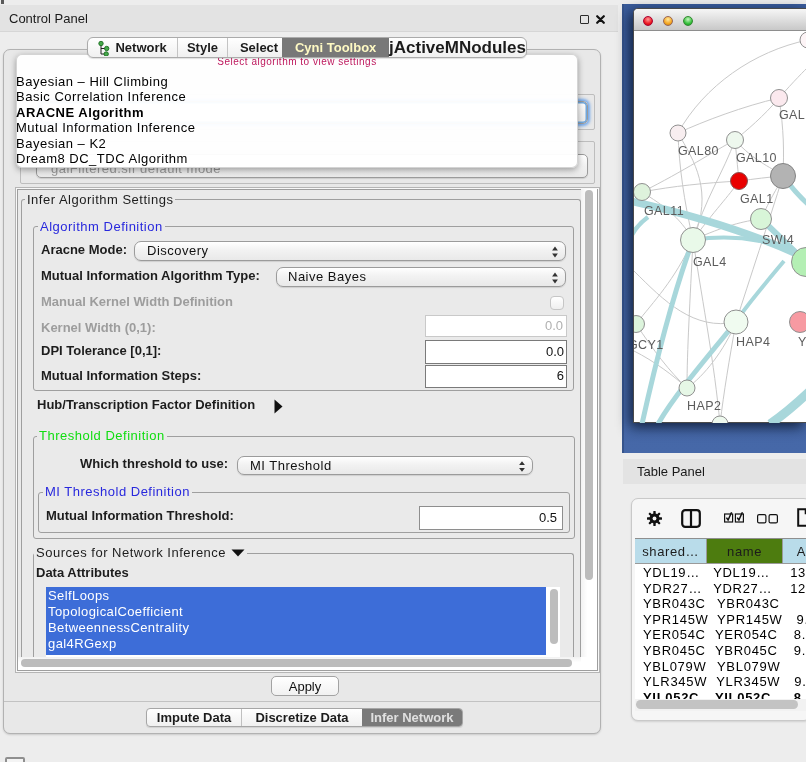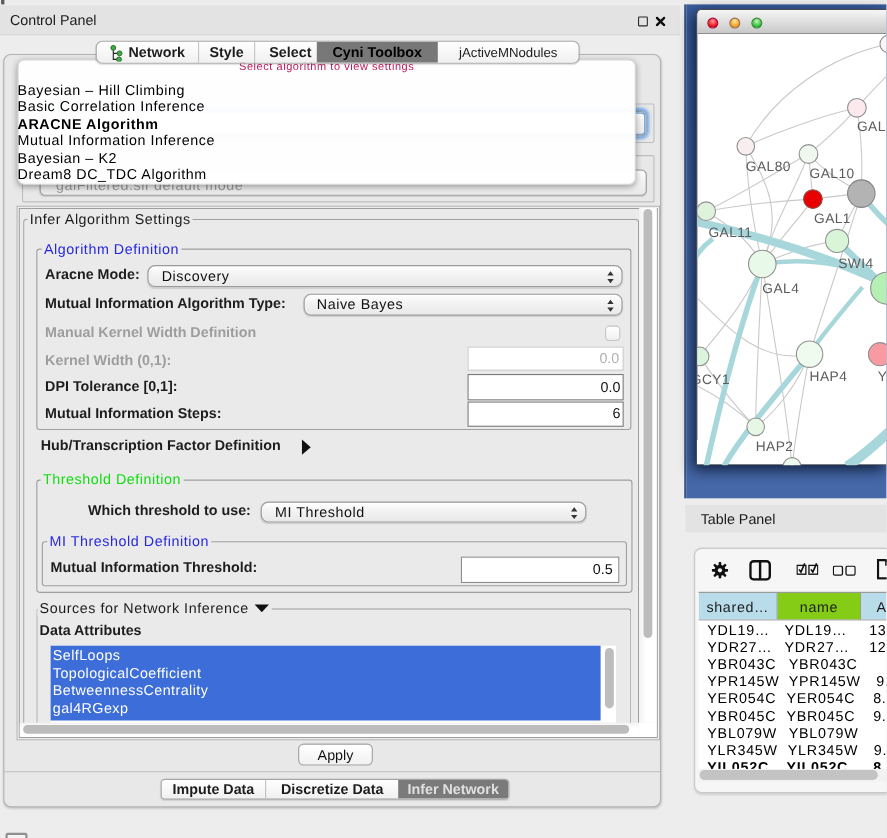--- a/index.html
+++ b/index.html
@@ -236,21 +236,21 @@
     <rect x="12.1" y="0.6" width="8.3" height="8.3" rx="1.5" fill="none" stroke="#111" stroke-width="1.2"></rect>
   </svg>
   <svg class="abs" style="left:797px; top:508px;" width="14" height="19" viewBox="0 0 14 19">
     <path d="M1.2 1.2 L8.5 1.2 L12.8 5.5 L12.8 17.8 L1.2 17.8 Z" fill="none" stroke="#111" stroke-width="2"></path>
     <path d="M8.5 1.2 L8.5 5.5 L12.8 5.5" fill="none" stroke="#111" stroke-width="1.6"></path>
   </svg>
 
   <div class="abs" style="left:635px; top:538px; width:171px; height:163px; background:#fff; border-top:1px solid #8f8f8f; overflow:hidden;">
     <div style="display:flex; height:25px; border-bottom:1px solid #9a9a9a; font-size:13px; color:#1c1c1c; letter-spacing:0.6px;">
       <div style="width:73px; background:#b9dcea; border-right:1px solid #9a9a9a; text-align:center; line-height:25px;">shared…</div>
-      <div style="width:76px; background:#84cc16; border-right:1px solid #9a9a9a; text-align:center; line-height:25px;">name</div>
+      <div style="width:76px; background:#4d7c0f; border-right:1px solid #9a9a9a; text-align:center; line-height:25px;">name</div>
       <div style="flex:1; background:#b9dcea; line-height:25px; padding-left:14px;">A</div>
     </div>
     <div style="font-size:13px; color:#000; line-height:15.6px; padding-top:1px; letter-spacing:0.7px;">
       <div style="display:flex;">
           <div style="width:73px; padding-left:8px;">YDL19…</div>
           <div style="width:76px; padding-left:9px;">YDL19…</div>
           <div style="flex:1; padding-left:14px;">13</div>
         </div>
       <div style="display:flex;">
           <div style="width:73px; padding-left:8px;">YDR27…</div>
@@ -315,17 +315,17 @@
 
   <div class="abs" style="left:87px; top:37px; width:440px; height:21px; border:1px solid #ababab; border-radius:6px; background:linear-gradient(#ffffff,#f0f0f0); box-shadow:0 1px 1px rgba(0,0,0,0.12); overflow:hidden; display:flex;">
     <div style="width:93px; height:100%; border-right:1px solid #c4c4c4; display:flex; align-items:center; justify-content:center; font-size:13px; font-weight:600; color:#1c1c1c;"><svg width="12" height="17" viewBox="0 0 12 17" style="margin-right:5px;">
           <path d="M3 4.5 L3 15 L8 15 M3 9.5 L8.5 9.5" stroke="#222" stroke-width="1" fill="none"></path>
           <circle cx="3" cy="4.5" r="2.2" fill="#46a94b" stroke="#1d6e22" stroke-width="0.9"></circle>
           <circle cx="8.7" cy="9.5" r="2.2" fill="#46a94b" stroke="#1d6e22" stroke-width="0.9"></circle>
           <circle cx="8.2" cy="15" r="2.2" fill="#46a94b" stroke="#1d6e22" stroke-width="0.9"></circle>
         </svg>Network</div>
     <div style="width:51px; height:100%; border-right:1px solid #c4c4c4; display:flex; align-items:center; justify-content:center; font-size:13px; font-weight:600; color:#1c1c1c;">Style</div>
     <div style="width:56px; height:100%; display:flex; align-items:center; justify-content:center; padding-left:8px; font-size:13px; font-weight:600; color:#1c1c1c;">Select</div>
-    <div style="width:110px; height:100%; background:#787878; display:flex; align-items:center; justify-content:center; font-size:13px; font-weight:600; color:#000000;">Cyni Toolbox</div>
-    <div style="flex:1; height:100%; display:flex; align-items:center; justify-content:center; font-size:12px; font-weight:400; color:#1c1c1c;">jActiveMNodules</div>
+    <div style="width:110px; height:100%; background:#787878; display:flex; align-items:center; justify-content:center; font-size:13px; font-weight:600; color:#fef9c3;">Cyni Toolbox</div>
+    <div style="flex:1; height:100%; display:flex; align-items:center; justify-content:center; font-size:17px; font-weight:700; color:#1c1c1c;">jActiveMNodules</div>
   </div>
 
 </div>
 
 </body></html>

